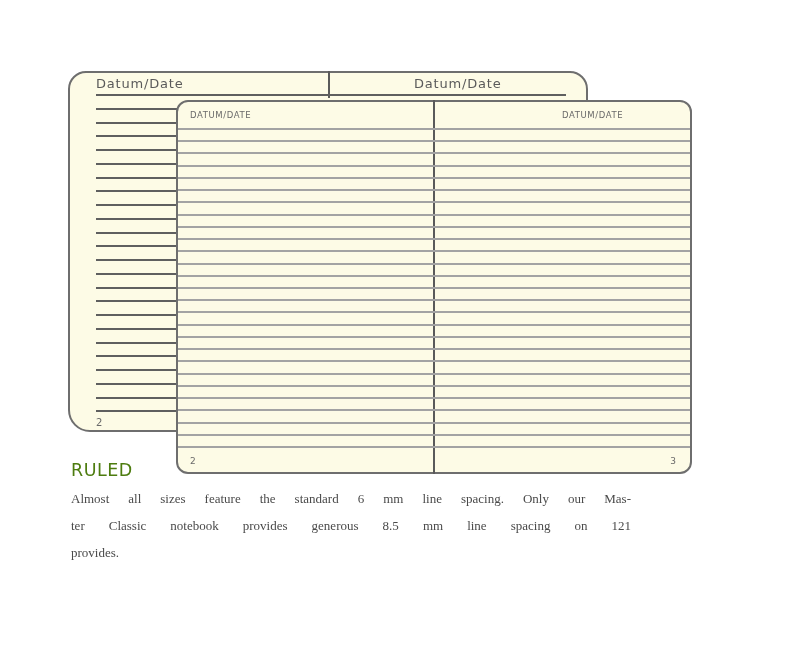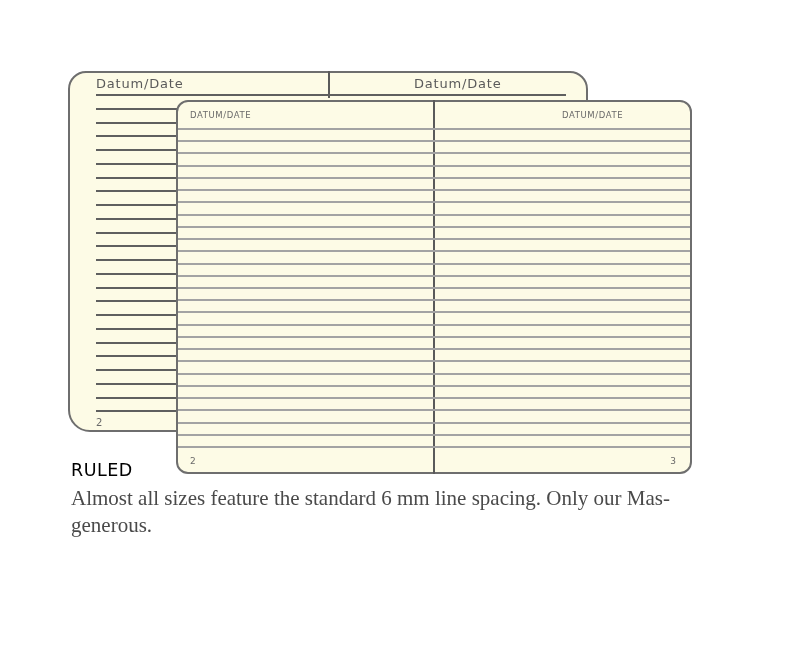--- a/index.html
+++ b/index.html
@@ -8,22 +8,22 @@
   .back { left:68px; top:71px; width:520px; height:361px; border-radius:18px 18px 18px 22px; }
   .front { left:176px; top:100px; width:516px; height:374px; border-radius:12px 12px 12px 12px; }
   .back .divider { position:absolute; left:258px; top:-2px; width:2px; height:27px; background:#5a5a5a; }
   .back .hdr { position:absolute; top:3px; font-size:13px; letter-spacing:0.8px; color:#5a5a5a; }
   .back .line { position:absolute; left:26px; height:2px; background:#5f5f5f; }
   .back .pnum { position:absolute; left:26px; bottom:2px; font-size:10px; color:#6a6a6a; }
   .front .divider { position:absolute; left:255px; top:-2px; width:2px; height:374px; background:#5a5a5a; }
   .front .hdr { position:absolute; top:8px; font-size:8.5px; letter-spacing:0.6px; color:#6a6a6a; }
   .front .line { position:absolute; left:0; right:0; height:2px; background:#a3a3a3; }
   .front .pnum { position:absolute; bottom:6px; font-size:9px; color:#6a6a6a; }
-  .title { position:absolute; left:71px; top:460px; font-size:17.5px; color:#000000; letter-spacing:0.5px; font-family:"DejaVu Sans", sans-serif; }
-  .body-text { position:absolute; left:71px; top:485px; width:560px; font-family:"Liberation Serif", serif; font-size:21px; line-height:27px; color:#4a4a4a; text-align:justify; }
+  .title { position:absolute; left:71px; top:460px; font-size:17.5px; color:#4d7c0f; letter-spacing:0.5px; font-family:"DejaVu Sans", sans-serif; }
+  .body-text { position:absolute; left:71px; top:485px; width:560px; font-family:"Liberation Serif", serif; font-size:13px; line-height:27px; color:#4a4a4a; text-align:justify; }
   .body-text span { display:block; text-align-last:justify; white-space:nowrap; }
   .body-text span.last { text-align-last:left; }
 </style>
 </head>
 <body>
 
 <div class="nb back">
   <span class="hdr" style="left:26px;">Datum/Date</span>
   <div class="divider"></div>
   <span class="hdr" style="left:344px;">Datum/Date</span>
@@ -89,14 +89,15 @@
       <div class="line" style="top: 331.75px;"></div>
       <div class="line" style="top: 343.98px;"></div>
     </div>
   <span class="pnum" style="left:12px;">2</span>
   <span class="pnum" style="right:14px;">3</span>
 </div>
 
 <div class="title">RULED</div>
 <div class="body-text">
   <span>Almost all sizes feature the standard 6 mm line spacing. Only our Mas-</span>
-  <span class="last">generous.</span>
+  <span>ter Classic notebook provides generous 8.5 mm line spacing on 121</span>
+  <span class="last">provides.</span>
 </div>
 
 </body></html>

